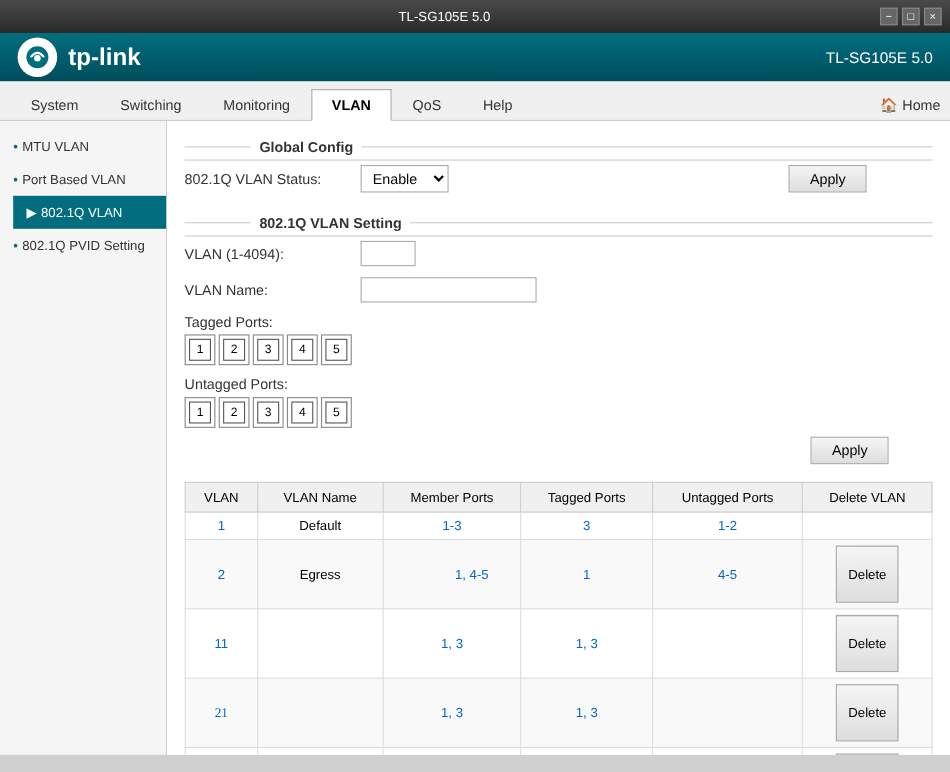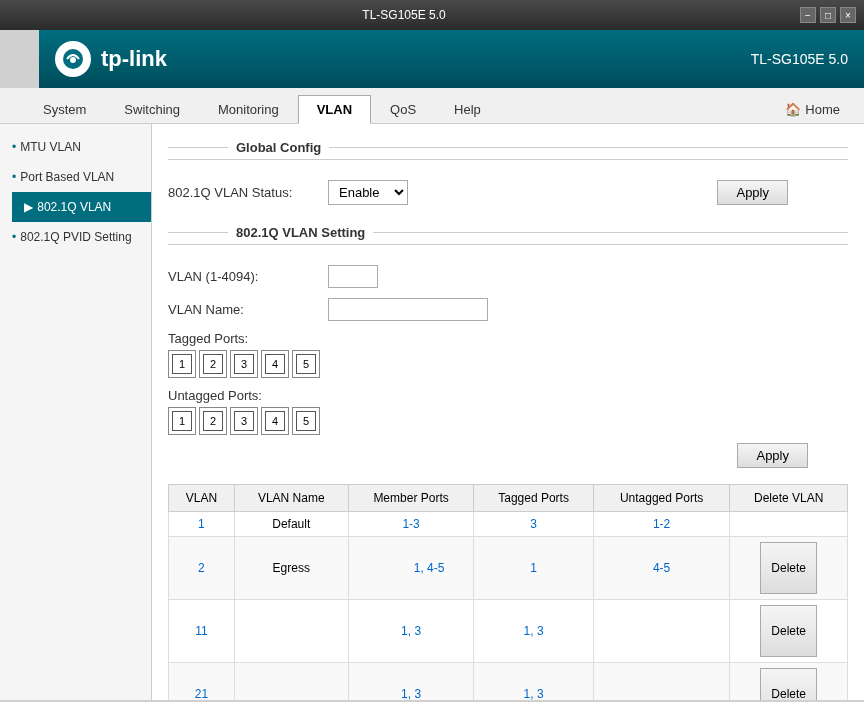--- a/index.html
+++ b/index.html
@@ -22,46 +22,45 @@
       border: 1px solid #888;
       cursor: pointer;
       display: flex; align-items: center; justify-content: center;
       font-size: 10px; color: white;
     }
     .titlebar-title { color: white; font-size: 12px; }
 
     
     .app-header {
       background: linear-gradient(to bottom, #006e7f, #004d5c);
-      height: 58px;
+      height: 44px;
       display: flex;
       align-items: center;
       justify-content: space-between;
       padding: 0 16px;
-      margin-left: 39px;
     }
     .logo { display: flex; align-items: center; gap: 10px; }
     .logo-icon {
       width: 36px; height: 36px;
       background: white;
       border-radius: 50%;
       display: flex; align-items: center; justify-content: center;
       font-weight: bold; color: #006e7f; font-size: 14px;
     }
     .logo-text { color: white; font-size: 22px; font-weight: bold; }
     .header-model { color: white; font-size: 14px; }
 
     
     .nav-bar {
       background: #f0f0f0;
       border-bottom: 1px solid #ccc;
       height: 36px;
       display: flex;
       align-items: flex-end;
-      padding: 0 24px;
+      padding: 0 9px;
       justify-content: space-between;
     }
     .nav-tabs { display: flex; gap: 0; }
     .nav-tab {
       padding: 6px 18px;
       cursor: pointer;
       border: 1px solid transparent;
       border-bottom: none;
       font-size: 13px;
       color: #333;
@@ -118,21 +117,21 @@
       overflow-y: auto;
     }
 
     
     .section-title {
       font-size: 13px;
       font-weight: bold;
       color: #333;
       padding: 4px 0;
       border-bottom: 1px solid #ccc;
-      margin-bottom: 20px;
+      margin-bottom: 4px;
       display: flex; align-items: center;
     }
     .section-title::before {
       content: '';
       display: inline-block;
       width: 60px;
       height: 1px;
       background: #ccc;
       margin-right: 8px;
     }
@@ -404,21 +403,21 @@
             </tr>
             <tr>
               <td style="color: rgb(0, 102, 204);">11</td>
               <td></td>
               <td style="color: rgb(0, 102, 204);">1, 3</td>
               <td style="color: rgb(0, 102, 204);">1, 3</td>
               <td style="color: rgb(0, 102, 204);"></td>
               <td><button class="delete-btn">Delete</button></td>
             </tr>
             <tr>
-              <td style="color: rgb(0, 102, 204);">21</td>
+              <td style="color: rgb(0, 102, 204); font-family: Liberation Serif, serif;">21</td>
               <td></td>
               <td style="color: rgb(0, 102, 204);">1, 3</td>
               <td style="color: rgb(0, 102, 204);">1, 3</td>
               <td style="color: rgb(0, 102, 204);"></td>
               <td><button class="delete-btn">Delete</button></td>
             </tr>
             <tr>
               <td style="color: rgb(0, 102, 204);">31</td>
               <td></td>
               <td style="color: rgb(0, 102, 204);">1, 3</td>

